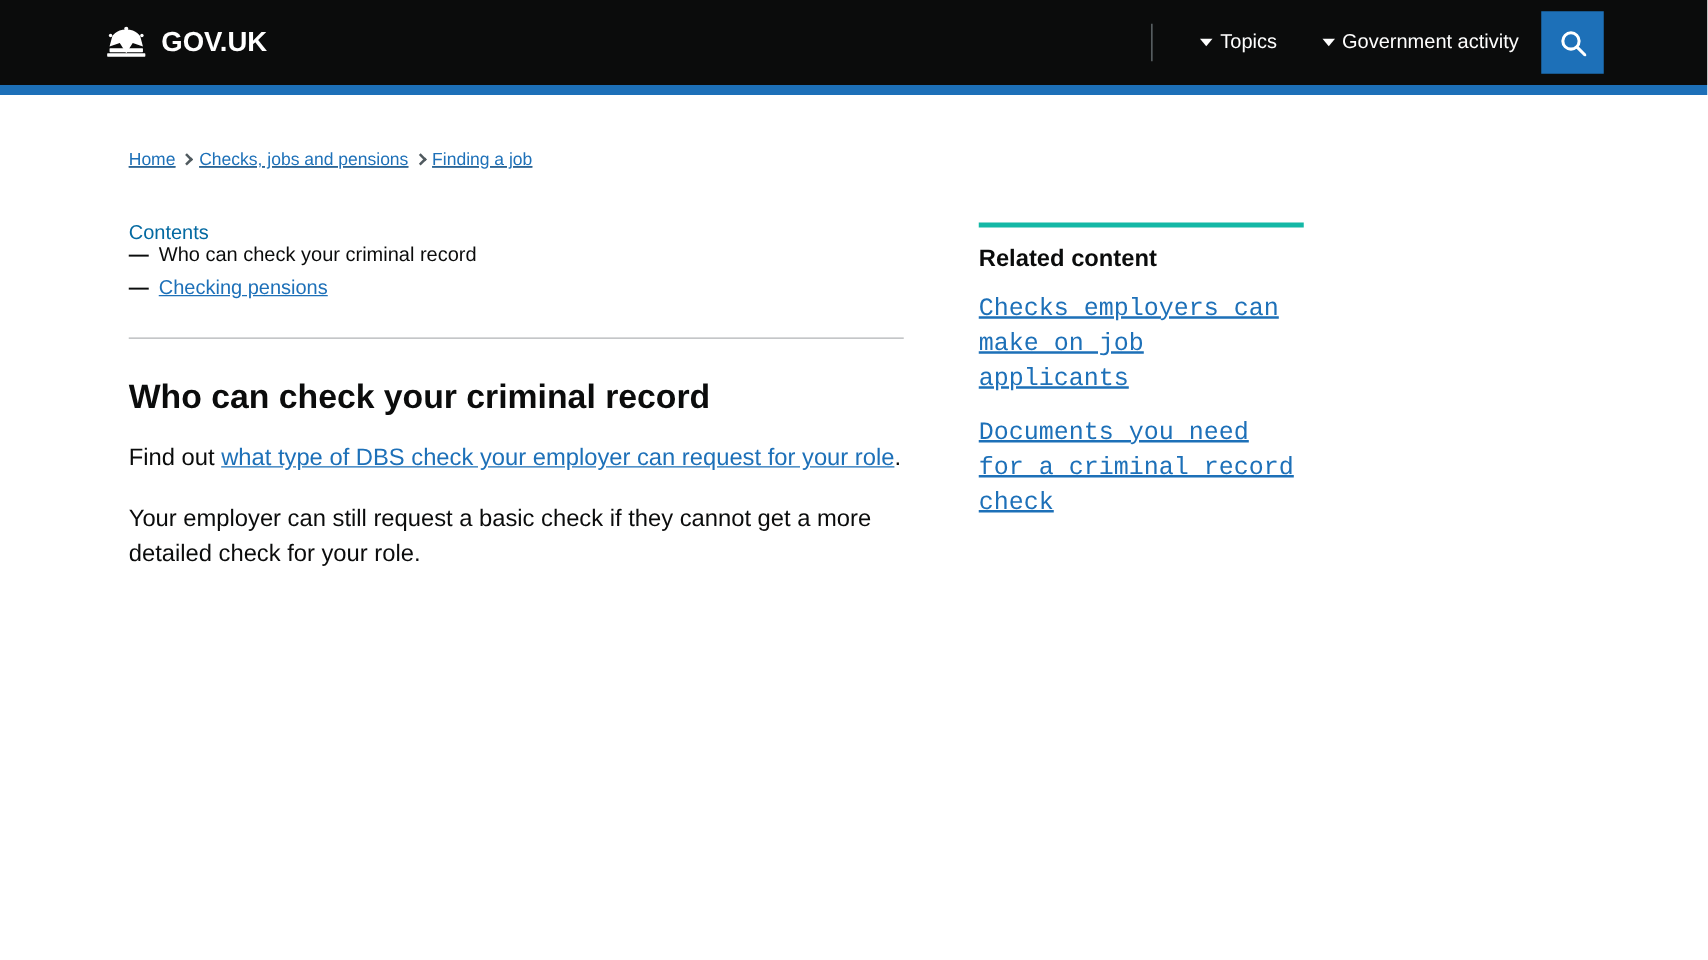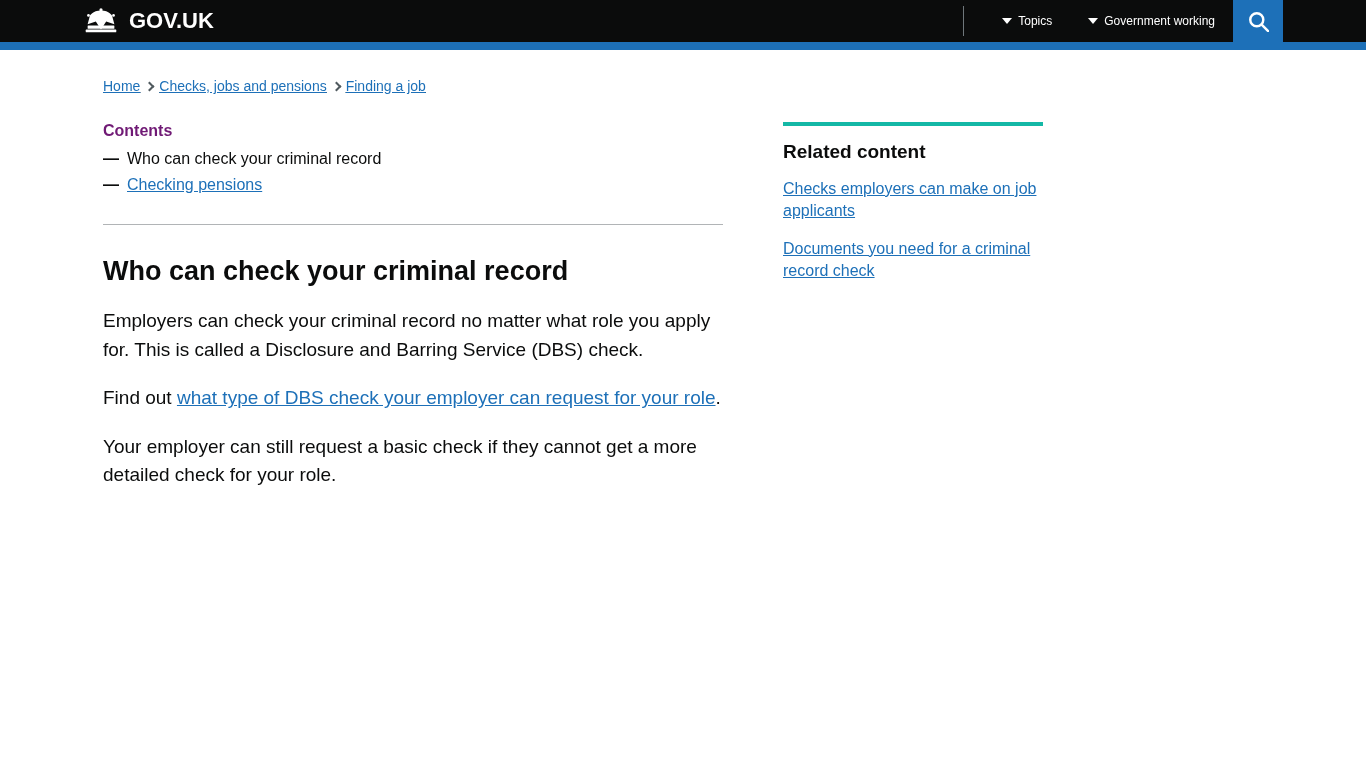--- a/index.html
+++ b/index.html
@@ -13,21 +13,21 @@
       font-size: 16px;
       color: #0b0c0c;
       background: #fff;
       width: 1366px;
       min-height: 768px;
     }
 
     
     .header {
       background: #0b0c0c;
-      height: 42px;
+      height: 68px;
       display: flex;
       align-items: center;
       padding: 0 20px;
     }
 
     .header-inner {
       display: flex;
       align-items: center;
       width: 100%;
       max-width: 1200px;
@@ -61,21 +61,21 @@
       display: flex;
       align-items: center;
       gap: 0;
     }
 
     .nav-btn {
       color: #fff;
       background: none;
       border: none;
       cursor: pointer;
-      font-size: 12px;
+      font-size: 16px;
       font-family: inherit;
       padding: 10px 18px;
       display: flex;
       align-items: center;
       gap: 6px;
       height: 50px;
     }
 
     .nav-btn .chevron-down {
       border-left: 5px solid transparent;
@@ -105,21 +105,21 @@
     
     .blue-bar {
       height: 8px;
       background: #1d70b8;
     }
 
     
     .breadcrumb {
       padding: 28px 0;
       max-width: 1200px;
-      margin: 0 auto;
+      margin: 15px auto;
       padding-left: 20px;
       padding-right: 20px;
       text-decoration: underline;
     }
 
     .breadcrumb-list {
       display: flex;
       align-items: center;
       list-style: none;
       gap: 4px;
@@ -178,23 +178,22 @@
       flex-shrink: 0;
     }
 
     
     .contents {
       margin-bottom: 30px;
     }
 
     .contents-title {
       font-size: 16px;
-      font-weight: 700;
-      margin-bottom: 10px;
-      color: #701a75;
+      font-weight: 400;
+      color: #0369a1;
     }
 
     .contents-list {
       list-style: none;
     }
 
     .contents-item {
       display: flex;
       align-items: flex-start;
       gap: 8px;
@@ -255,21 +254,22 @@
       font-weight: 700;
       margin-bottom: 15px;
     }
 
     .related-list {
       list-style: none;
     }
 
     .related-item {
       margin-bottom: 15px;
-      font-size: 16px;
+      font-size: 20px;
+      font-family: Liberation Mono, monospace;
     }
 
     .related-item a {
       color: #1d70b8;
       text-decoration: underline;
       line-height: 1.4;
     }
   </style>
 </head>
 <body>
@@ -290,21 +290,21 @@
 
     <div class="header-divider"></div>
 
     <nav class="nav-buttons">
       <button class="nav-btn">
         <span class="chevron-down"></span>
         <span>Topics</span>
       </button>
       <button class="nav-btn">
         <span class="chevron-down"></span>
-        <span>Government working</span>
+        <span>Government activity</span>
       </button>
     </nav>
 
     <button class="search-btn">
       <svg class="search-icon-svg" width="22" height="22" viewBox="0 0 27 27" xmlns="http://www.w3.org/2000/svg">
         <circle cx="12" cy="12" r="8" fill="none" stroke="white" stroke-width="3"></circle>
         <line x1="18" y1="18" x2="26" y2="26" stroke="white" stroke-width="3" stroke-linecap="round"></line>
       </svg>
     </button>
   </div>
@@ -351,21 +351,20 @@
             <a href="#">Checking pensions</a>
           </li>
         </ol>
       </div>
 
       <hr class="section-divider">
 
       <section>
         <h2 class="section-heading">Who can check your criminal record</h2>
 
-        <p class="body-text">Employers can check your criminal record no matter what role you apply for. This is called a Disclosure and Barring Service (DBS) check.</p>
 
 
         <p class="body-text">
           <span>Find out </span><a href="#">what type of DBS check your employer can request for your role</a><span>.</span>
         </p>
 
         <p class="body-text">Your employer can still request a basic check if they cannot get a more detailed check for your role.</p>
       </section>
 
     </main>

